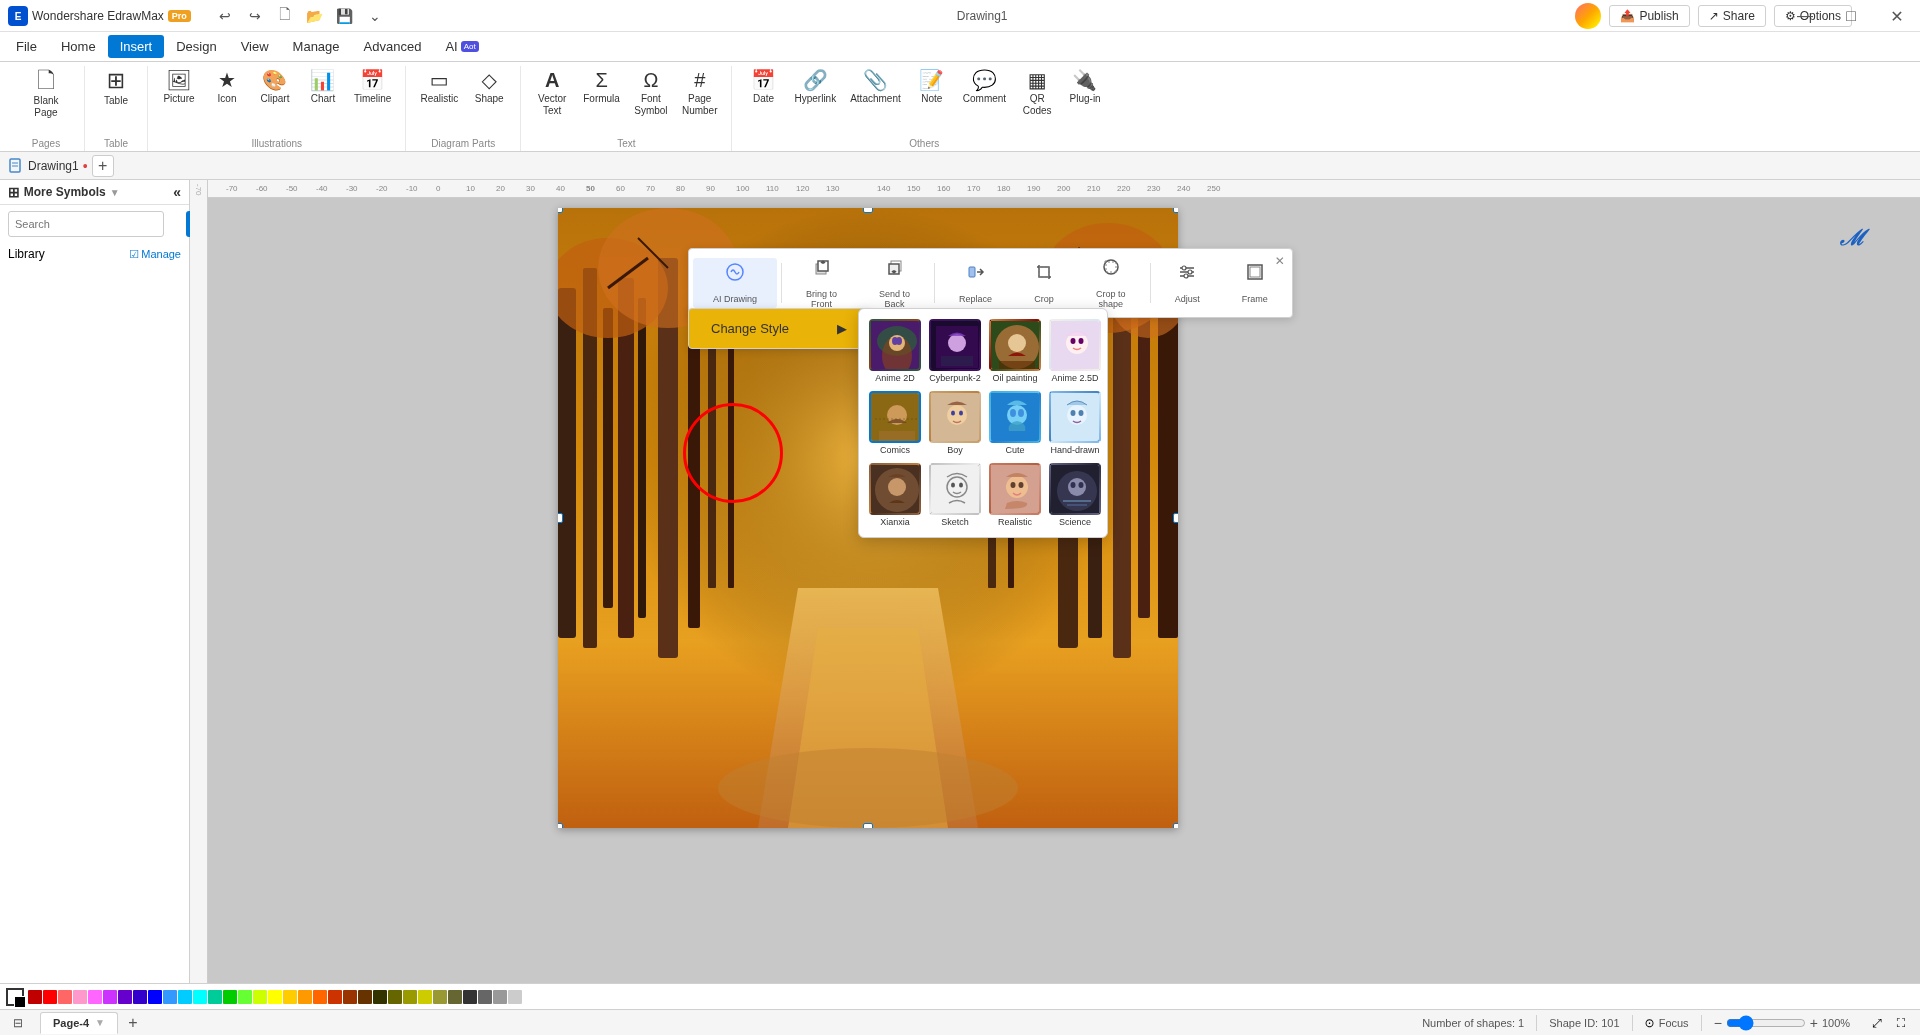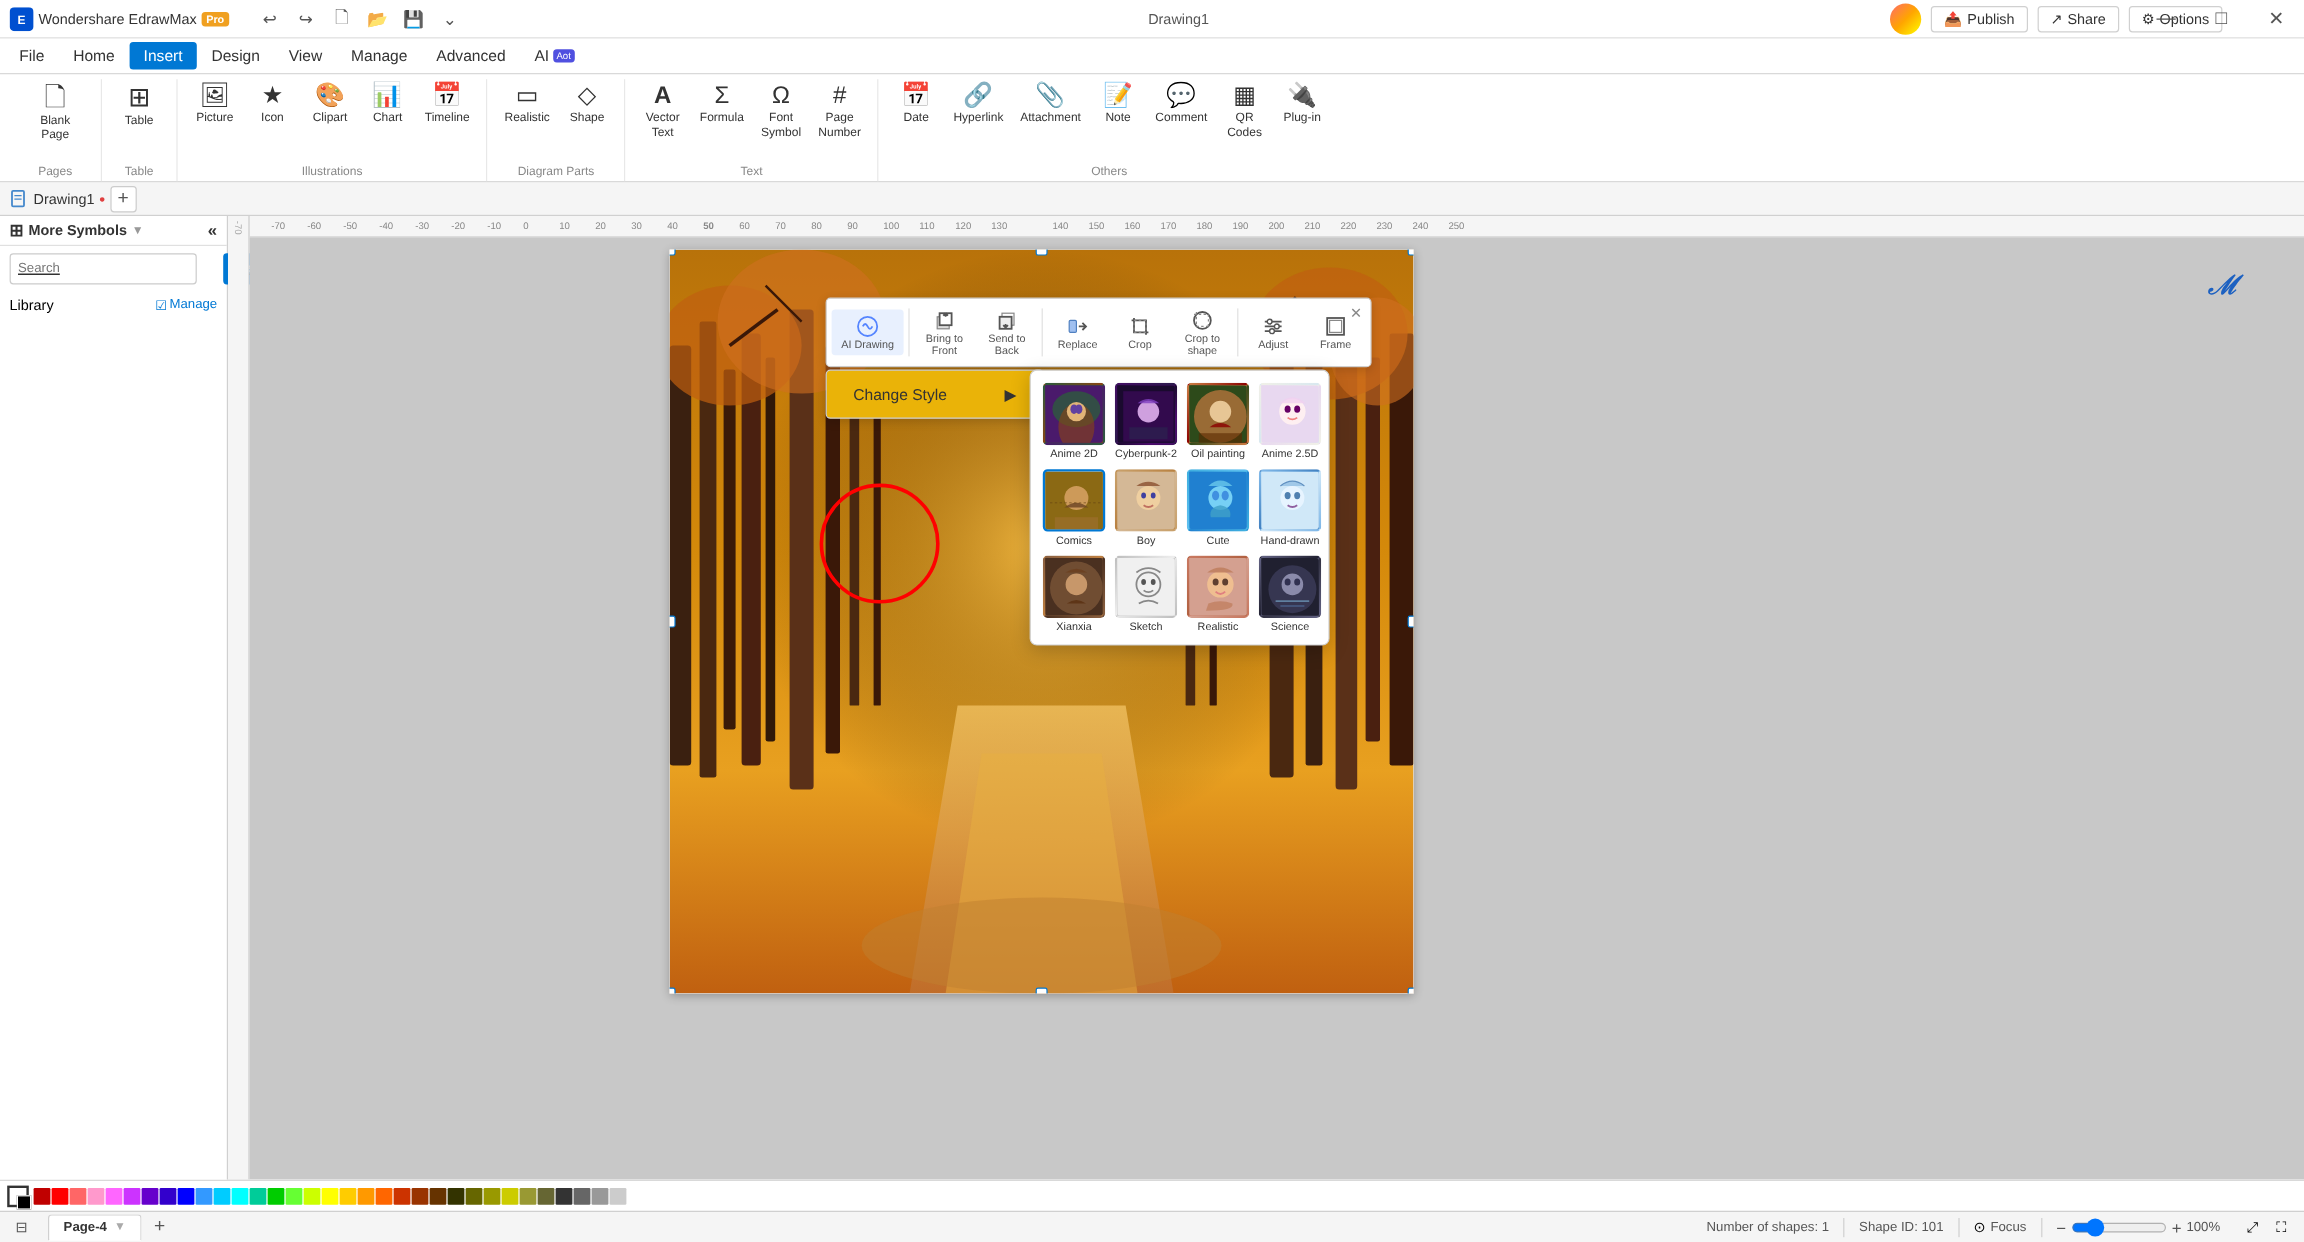--- a/index.html
+++ b/index.html
@@ -88,21 +88,21 @@
     #left-panel {
       width: 190px; background: #fff; border-right: 1px solid #d0d0d0;
       display: flex; flex-direction: column;
     }
     .panel-header {
       display: flex; align-items: center; padding: 4px 8px; border-bottom: 1px solid #e0e0e0;
       font-size: 12px; font-weight: 600; color: #333; gap: 4px;
     }
     .panel-header .collapse-btn { margin-left: auto; cursor: pointer; font-size: 14px; }
     .search-row {
-      display: flex; padding: 6px 8px; gap: 22px; text-decoration: underline;
+      display: flex; padding: 6px 8px; gap: 22px;
     }
     .search-input {
       flex: 1; height: 26px; border: 1px solid #ccc; border-radius: 3px;
       padding: 2px 6px; font-size: 11px; outline: none;
     }
     .search-btn {
       height: 26px; padding: 2px 10px; background: #0078d4; color: #fff;
       border: none; border-radius: 3px; cursor: pointer; font-size: 11px;
     }
     .library-row {
@@ -151,21 +151,21 @@
       background: #fff;
       border: 1px solid #d0d0d0;
       border-radius: 4px;
       box-shadow: 0 2px 8px rgba(0,0,0,0.15);
       display: flex; align-items: center;
       padding: 4px;
       gap: 2px; z-index: 100;
     }
     .ctx-btn {
       display: flex; flex-direction: column; align-items: center; justify-content: center;
-      padding: 4px 8px; cursor: pointer; border-radius: 3px; gap: 0; min-width: 50px;
+      padding: 4px 20px; cursor: pointer; border-radius: 3px; gap: 12px; min-width: 50px;
     }
     .ctx-btn.active { background: #e8f0fe; }
     .ctx-btn .label { font-size: 9px; color: #555; text-align: center; }
     .ctx-sep { width: 1px; height: 40px; background: #e0e0e0; margin: 0 2px; }
     .ctx-close {
       position: absolute; top: 4px; right: 4px;
       width: 16px; height: 16px; cursor: pointer; color: #888; font-size: 12px;
       display: flex; align-items: center; justify-content: center;
     }
 

